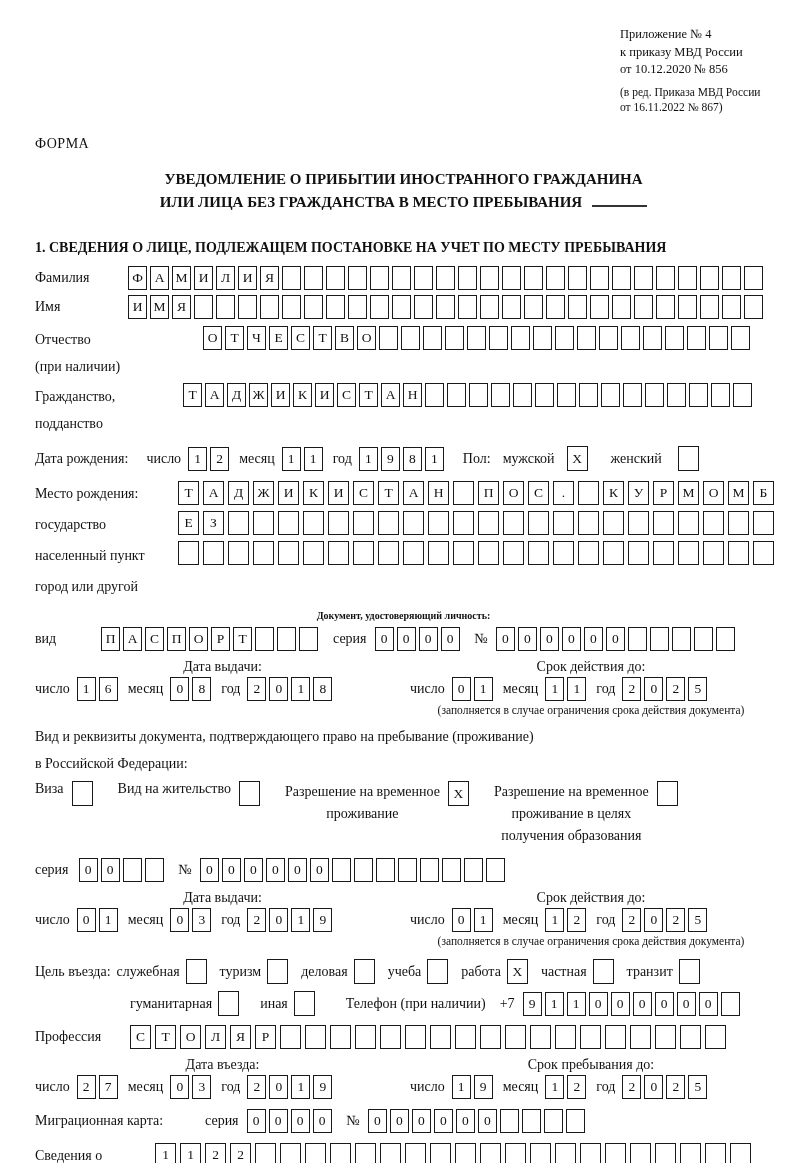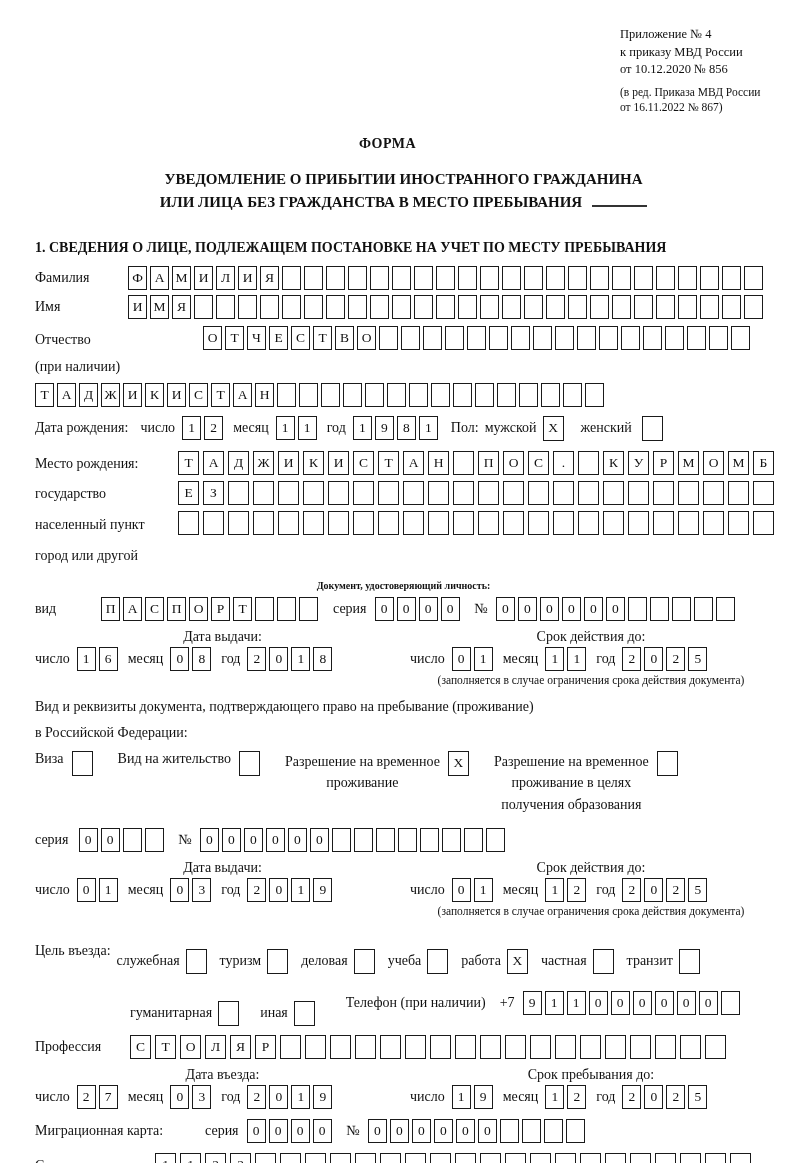--- a/index.html
+++ b/index.html
@@ -8,21 +8,21 @@
     width:800px; height:1163px; overflow:hidden;
     font-family:"Liberation Serif","DejaVu Serif",serif;
     color:#111;
   }
   .page { width:800px; height:1163px; padding:26px 28px 0 35px; }
 
   
   .appendix { margin-left:585px; width:185px; font-size:12.5px; line-height:1.4; }
   .appendix .main-line { white-space:nowrap; }
   .appendix .sub { font-size:11.5px; margin-top:6px; line-height:1.35; }
-  .forma { text-align:center; padding-right:32px; font-weight:bold; font-size:14px; margin-top:20px; letter-spacing:0.5px; }
+  .forma { text-align:left; padding-right:32px; font-weight:normal; font-size:14px; margin-top:20px; letter-spacing:0.5px; }
 
   
   .title { text-align:center; font-weight:bold; font-size:15px; line-height:1.55; margin-top:16px; }
   .blank-line { display:inline-block; width:55px; border-bottom:2px solid #333; height:14px; margin-left:10px; }
   .sec-head { text-align:left; font-weight:bold; font-size:14px; margin-top:26px; margin-bottom:10px; }
 
   
   .row { display:flex; align-items:center; margin-top:5px; }
   .row.top { align-items:flex-start; }
   .label { font-size:14px; flex:none; }
@@ -63,21 +63,21 @@
   .intro { font-size:14px; margin-top:10px; line-height:1.6; }
 
   
   .permits { display:flex; align-items:flex-start; margin-top:6px; }
   .permit-item { display:flex; align-items:flex-start; }
   .plabel { font-size:14px; margin-right:8px; }
   .plabel.multi { text-align:center; line-height:1.55; }
   .permit-item + .permit-item { margin-left:22px; }
 
   
-  .opt { display:flex; align-items:center; margin-right:10px;margin-top:20px; }
+  .opt { display:flex; align-items:center; margin-right:10px; }
   .opt .olabel { font-size:14px; margin-right:6px; }
   .gap-l { margin-left:8px; }
 
   .series-row { display:flex; align-items:center; margin-top:12px; }
   .numlbl { font-size:14px; margin:0 8px 0 12px; }
 
   .phone-prefix { font-size:14px; margin:0 8px 0 14px; }
 </style>
 </head>
 <body>
@@ -203,20 +203,24 @@
         <span class="cell"></span>
         <span class="cell"></span>
         <span class="cell"></span>
         <span class="cell"></span>
         <span class="cell"></span>
         <span class="cell"></span>
       </span>
   </div>
 
   <div class="row top" style="margin-top:2px;">
+    <span class="lblcol w-citz">
+      <div>Гражданство,</div>
+      <div>подданство</div>
+    </span>
     <span class="cells">
         <span class="cell">Т</span>
         <span class="cell">А</span>
         <span class="cell">Д</span>
         <span class="cell">Ж</span>
         <span class="cell">И</span>
         <span class="cell">К</span>
         <span class="cell">И</span>
         <span class="cell">С</span>
         <span class="cell">Т</span>
@@ -233,21 +237,21 @@
         <span class="cell"></span>
         <span class="cell"></span>
         <span class="cell"></span>
         <span class="cell"></span>
         <span class="cell"></span>
         <span class="cell"></span>
         <span class="cell"></span>
       </span>
   </div>
 
-  <div class="row" style="margin-top:9px;">
+  <div class="row" style="margin-top:9px;gap:6px;">
     <span class="label" style="margin-right:12px;">Дата рождения:</span>
     <span class="dgroup">
         <span class="dword">число</span>
         <span class="cell">1</span>
         <span class="cell">2</span>
         <span class="dword">месяц</span>
         <span class="cell">1</span>
         <span class="cell">1</span>
         <span class="dword">год</span>
         <span class="cell">1</span>

